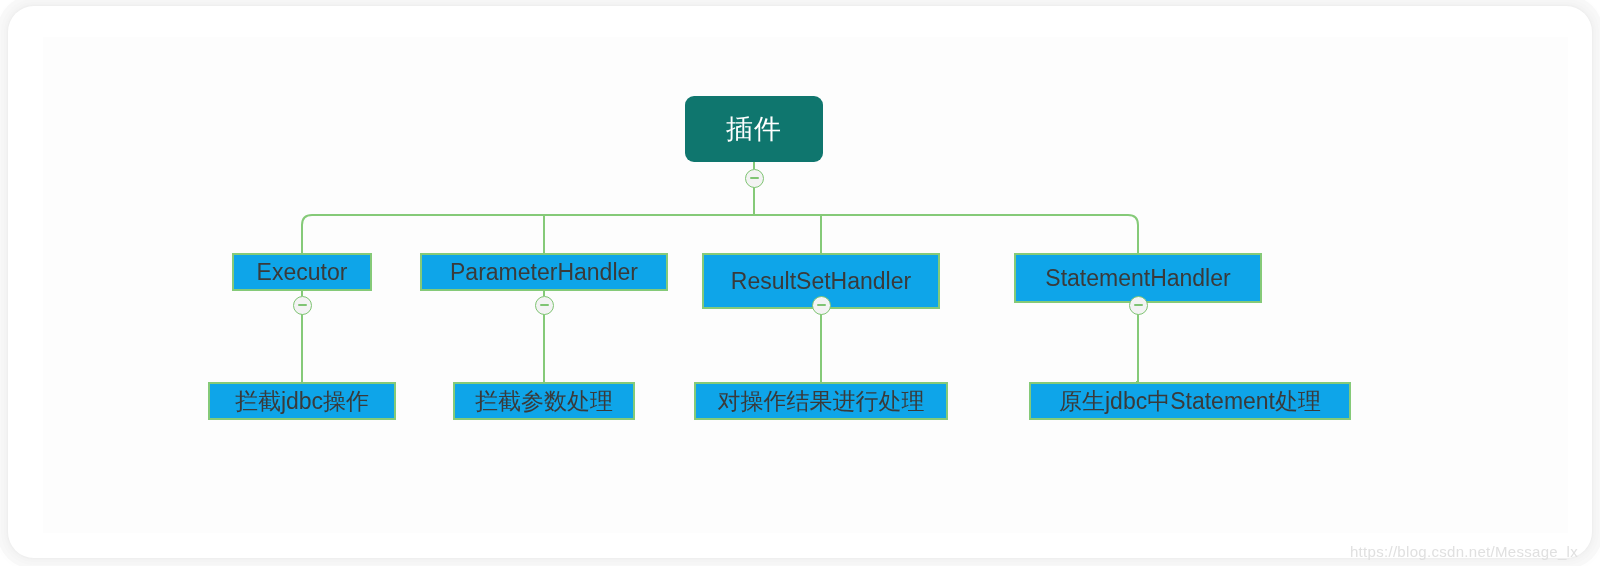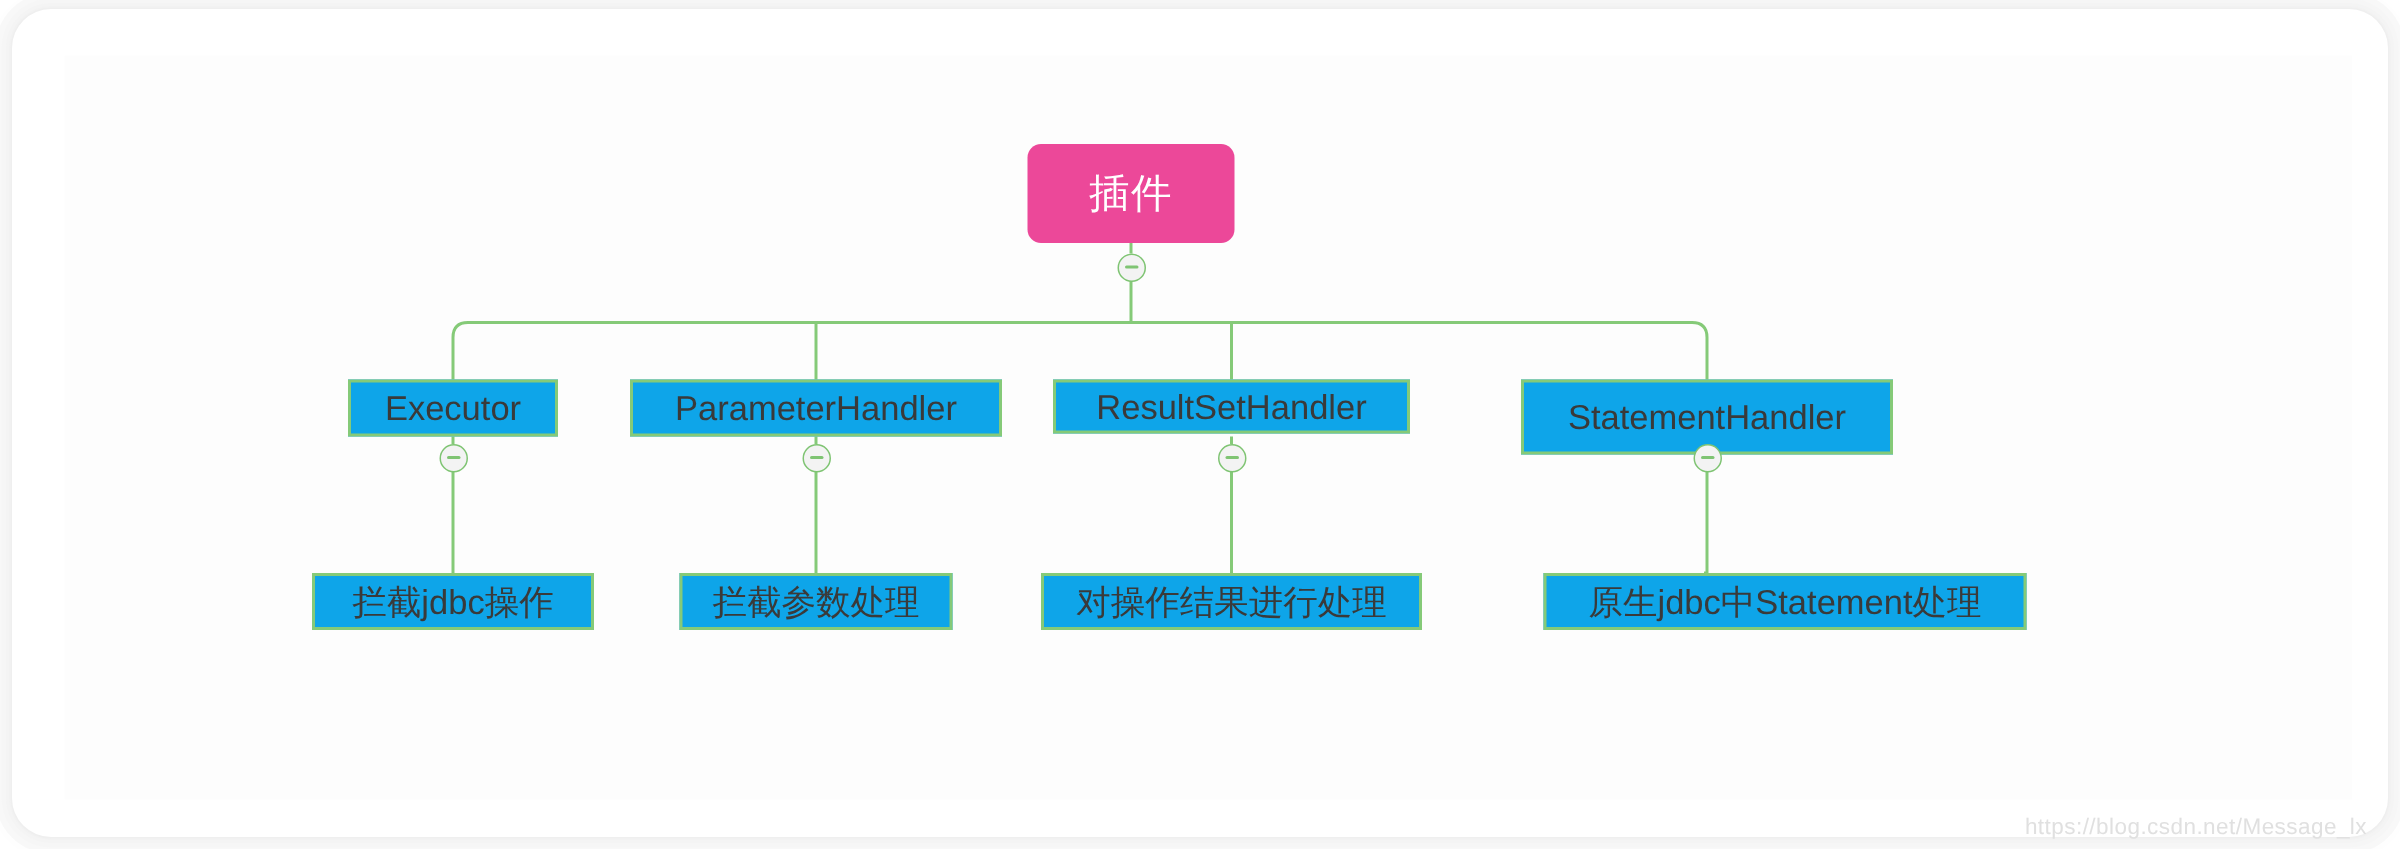--- a/index.html
+++ b/index.html
@@ -58,21 +58,21 @@
   .node {
     position: absolute;
     box-sizing: border-box;
     display: flex;
     align-items: center;
     justify-content: center;
     white-space: nowrap;
   }
 
   .node-root {
-    background: #ec4899;
+    background: #0f766e;
     color: #ffffff;
     border-radius: 9px;
     font-size: 27px;
     letter-spacing: 1px;
   }
 
   .node-branch, .node-leaf {
     background: #0ea5e9;
     border: 2px solid #85ca78;
     color: #3a3a3a;
@@ -159,21 +159,21 @@
     </div>
     <div class="node node-branch" style="left: 420px; top: 253px; width: 248px; height: 38px;">
       <span>ParameterHandler</span>
     </div>
     <div class="toggle" style="left: 534.5px; top: 295.5px;">
       <span class="bar"></span>
     </div>
     <div class="node node-leaf" style="left: 453px; top: 382px; width: 182px; height: 38px;">
       <span>拦截参数处理</span>
     </div>
-    <div class="node node-branch" style="left: 702px; top: 253px; width: 238px; height: 36px;">
+    <div class="node node-branch" style="left: 702px; top: 253px; width: 238px; height: 56px;">
       <span>ResultSetHandler</span>
     </div>
     <div class="toggle" style="left: 811.5px; top: 295.5px;">
       <span class="bar"></span>
     </div>
     <div class="node node-leaf" style="left: 694px; top: 382px; width: 254px; height: 38px; text-align: center;">
       <span>对操作结果进行处理</span>
     </div>
     <div class="node node-branch" style="left: 1014px; top: 253px; width: 248px; height: 50px;">
       <span>StatementHandler</span>

